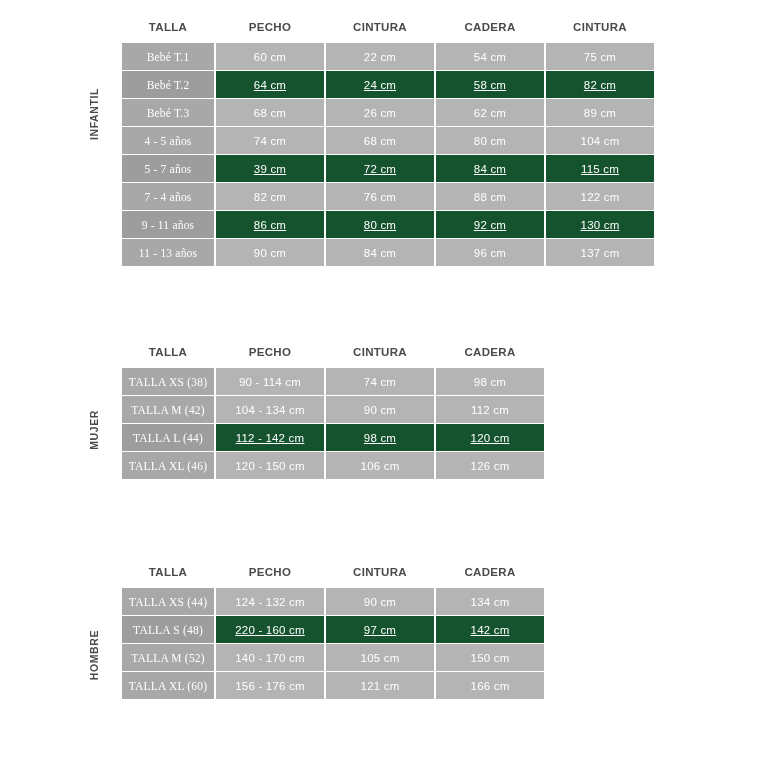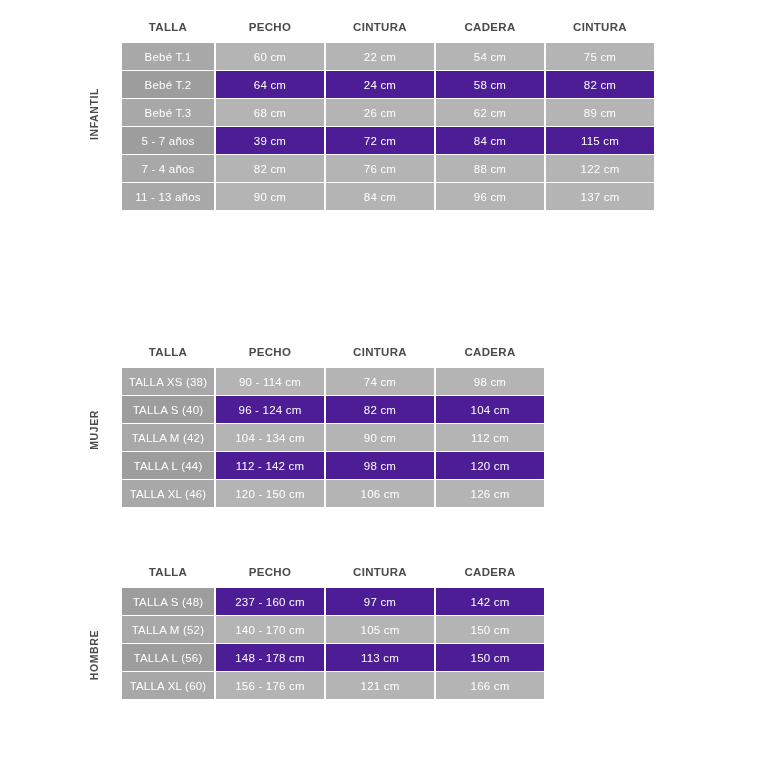--- a/index.html
+++ b/index.html
@@ -58,28 +58,29 @@
     height: 27px;
     padding: 0;
     color: #ffffff;
     font-size: 11.5px;
     letter-spacing: 0.2px;
   }
   td.cell-size {
     background: #a8a8a8;
     color: #f2f2f2;
     width: 92px;
+    font-family: Liberation Serif, serif;
   }
   td.cell-val {
     background: #b4b4b4;
     color: #f0f0f0;
     width: 108px;
   }
   tr.alt td.cell-size { background: #9d9d9d; }
-  tr.alt td.cell-val  { background: #4c1d95; }
+  tr.alt td.cell-val  { background: #14532d; text-decoration: underline; }
 
   .col-w-92  { width: 92px; }
   .col-w-108 { width: 108px; }
 </style>
 </head>
 <body>
 
 <div class="page">
 
   <div class="table-block" style="top:0px;">
@@ -109,34 +110,48 @@
           <td class="cell-val">58 cm</td>
           <td class="cell-val">82 cm</td>
         </tr>
         <tr>
           <td class="cell-size">Bebé T.3</td>
           <td class="cell-val">68 cm</td>
           <td class="cell-val">26 cm</td>
           <td class="cell-val">62 cm</td>
           <td class="cell-val">89 cm</td>
         </tr>
+        <tr>
+          <td class="cell-size">4 - 5 años</td>
+          <td class="cell-val">74 cm</td>
+          <td class="cell-val">68 cm</td>
+          <td class="cell-val">80 cm</td>
+          <td class="cell-val">104 cm</td>
+        </tr>
         <tr class="alt">
           <td class="cell-size">5 - 7 años</td>
           <td class="cell-val">39 cm</td>
           <td class="cell-val">72 cm</td>
           <td class="cell-val">84 cm</td>
           <td class="cell-val">115 cm</td>
         </tr>
         <tr>
           <td class="cell-size">7 - 4 años</td>
           <td class="cell-val">82 cm</td>
           <td class="cell-val">76 cm</td>
           <td class="cell-val">88 cm</td>
           <td class="cell-val">122 cm</td>
         </tr>
+        <tr class="alt">
+          <td class="cell-size">9 - 11 años</td>
+          <td class="cell-val">86 cm</td>
+          <td class="cell-val">80 cm</td>
+          <td class="cell-val">92 cm</td>
+          <td class="cell-val">130 cm</td>
+        </tr>
         <tr>
           <td class="cell-size">11 - 13 años</td>
           <td class="cell-val">90 cm</td>
           <td class="cell-val">84 cm</td>
           <td class="cell-val">96 cm</td>
           <td class="cell-val">137 cm</td>
         </tr>
       </tbody>
     </table>
   </div>
@@ -152,26 +167,20 @@
           <th class="col-w-108">CADERA</th>
         </tr>
       </thead>
       <tbody>
         <tr>
           <td class="cell-size">TALLA XS (38)</td>
           <td class="cell-val">90 - 114 cm</td>
           <td class="cell-val">74 cm</td>
           <td class="cell-val">98 cm</td>
         </tr>
-        <tr class="alt">
-          <td class="cell-size">TALLA S (40)</td>
-          <td class="cell-val">96 - 124 cm</td>
-          <td class="cell-val">82 cm</td>
-          <td class="cell-val">104 cm</td>
-        </tr>
         <tr>
           <td class="cell-size">TALLA M (42)</td>
           <td class="cell-val">104 - 134 cm</td>
           <td class="cell-val">90 cm</td>
           <td class="cell-val">112 cm</td>
         </tr>
         <tr class="alt">
           <td class="cell-size">TALLA L (44)</td>
           <td class="cell-val">112 - 142 cm</td>
           <td class="cell-val">98 cm</td>
@@ -192,38 +201,38 @@
     <table class="size-table" style="top:0px;">
       <thead>
         <tr>
           <th class="col-w-92">TALLA</th>
           <th class="col-w-108">PECHO</th>
           <th class="col-w-108">CINTURA</th>
           <th class="col-w-108">CADERA</th>
         </tr>
       </thead>
       <tbody>
+        <tr>
+          <td class="cell-size">TALLA XS (44)</td>
+          <td class="cell-val">124 - 132 cm</td>
+          <td class="cell-val">90 cm</td>
+          <td class="cell-val">134 cm</td>
+        </tr>
         <tr class="alt">
           <td class="cell-size">TALLA S (48)</td>
-          <td class="cell-val">237 - 160 cm</td>
+          <td class="cell-val">220 - 160 cm</td>
           <td class="cell-val">97 cm</td>
           <td class="cell-val">142 cm</td>
         </tr>
         <tr>
           <td class="cell-size">TALLA M (52)</td>
           <td class="cell-val">140 - 170 cm</td>
           <td class="cell-val">105 cm</td>
           <td class="cell-val">150 cm</td>
         </tr>
-        <tr class="alt">
-          <td class="cell-size">TALLA L (56)</td>
-          <td class="cell-val">148 - 178 cm</td>
-          <td class="cell-val">113 cm</td>
-          <td class="cell-val">150 cm</td>
-        </tr>
         <tr>
           <td class="cell-size">TALLA XL (60)</td>
           <td class="cell-val">156 - 176 cm</td>
           <td class="cell-val">121 cm</td>
           <td class="cell-val">166 cm</td>
         </tr>
       </tbody>
     </table>
   </div>
 

